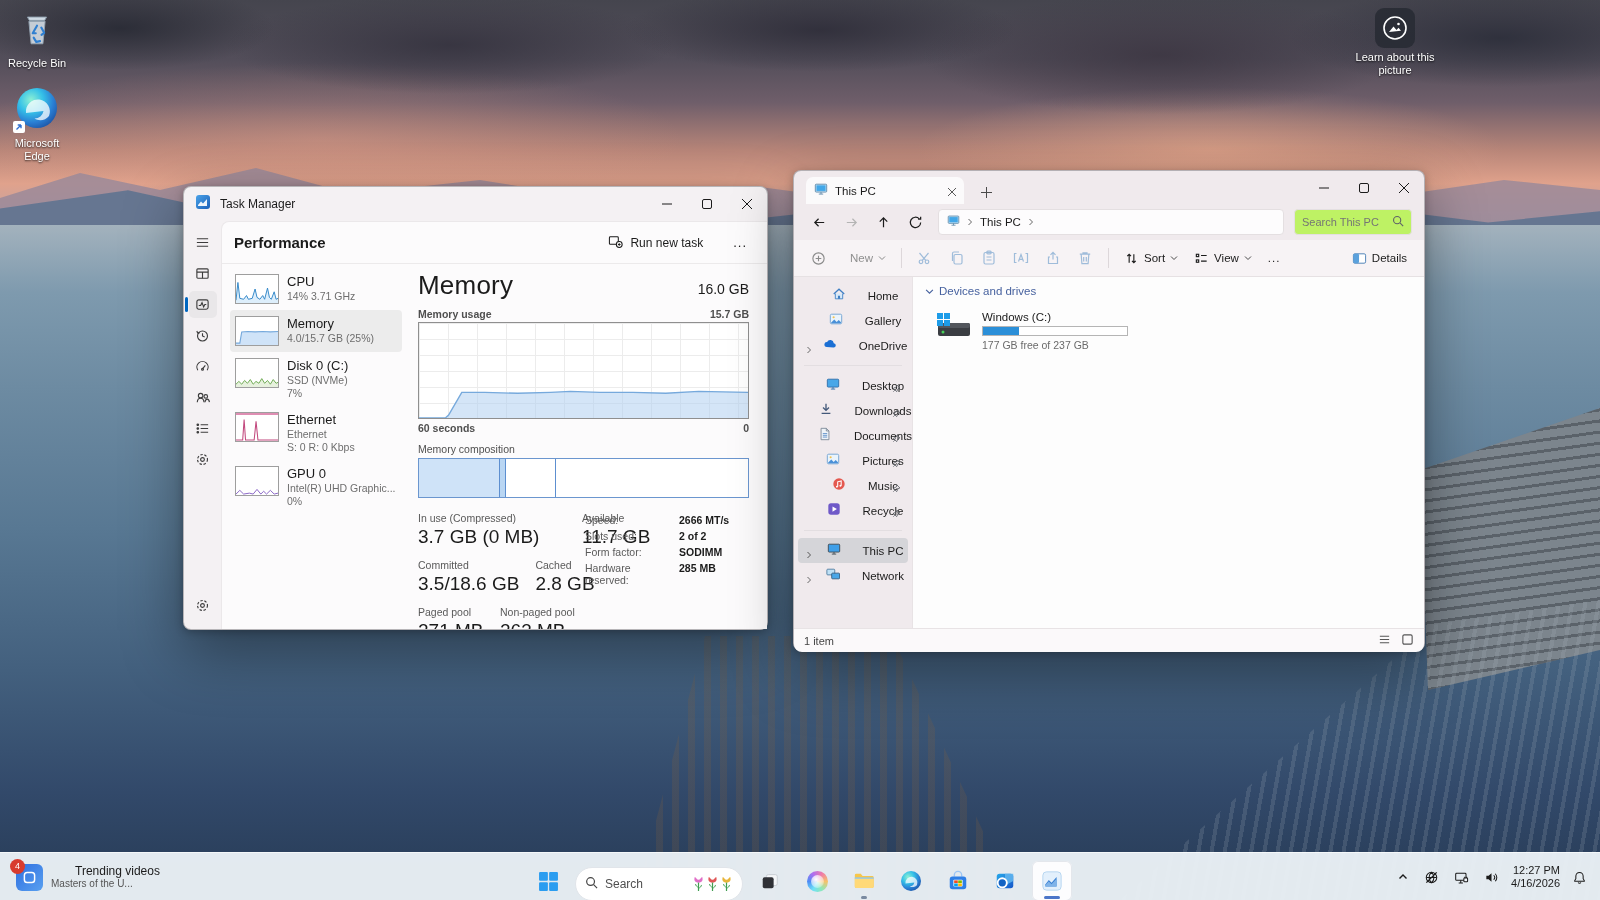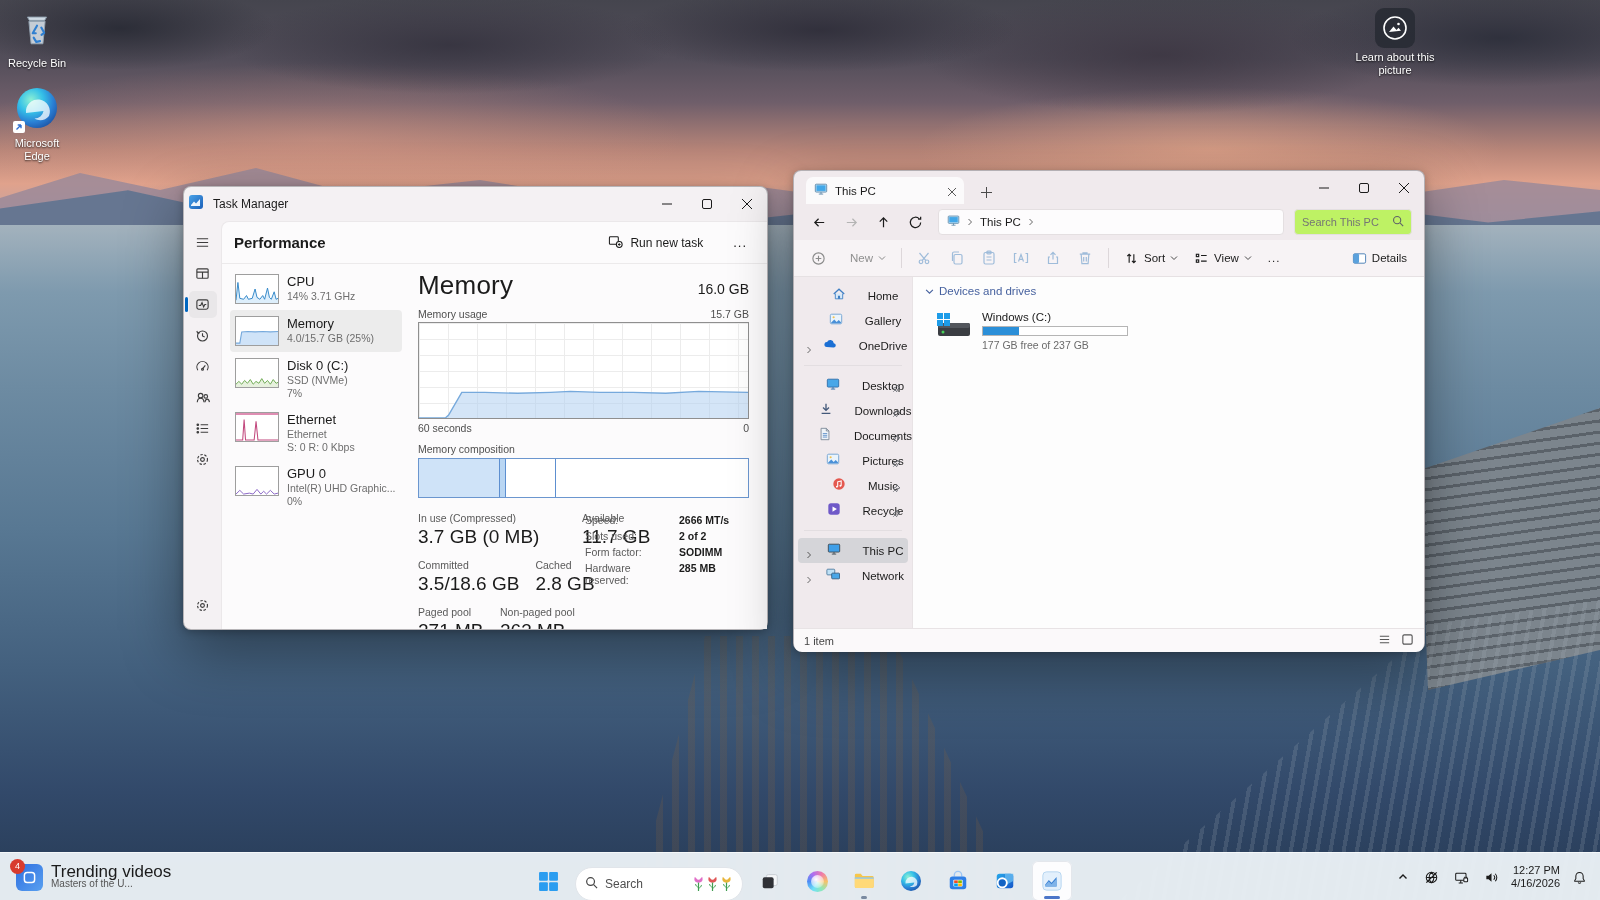--- a/index.html
+++ b/index.html
@@ -44,21 +44,21 @@
   .dicon-learn { left:1350px; top:8px; }
   .learn-tile { width:40px; height:40px; border-radius:9px; background:rgba(38,42,50,.82); display:flex; align-items:center; justify-content:center; }
 
   
   .win { position:absolute; border-radius:8px; box-shadow:0 22px 60px rgba(0,0,0,.4), 0 2px 8px rgba(0,0,0,.25); border:1px solid rgba(70,70,75,.35); }
   .capbtn { width:40px; height:33px; display:flex; align-items:center; justify-content:center; }
   .capbtn svg { display:block; }
 
   
   .tm { left:183px; top:186px; width:585px; height:444px; background:#f4f1f3; }
-  .tm-titlebar { height:34px; display:flex; align-items:center; padding-left:4px; }
+  .tm-titlebar { height:34px; display:flex; align-items:center; padding-left:11px; }
   .tm-titlebar .t { font-size:12px; margin-left:9px; flex:1; }
   .tm-caps { display:flex; }
   .tm-body { position:absolute; left:0; top:34px; right:0; bottom:0; display:flex; }
   .tm-rail { width:37px; display:flex; flex-direction:column; align-items:center; padding-top:8px; gap:4px; }
   .railbtn { position:relative; width:28px; height:27px; border-radius:5px; display:flex; align-items:center; justify-content:center; }
   .railbtn.sel { background:#e9e7e9; }
   .railbtn.sel::before { content:""; position:absolute; left:-4px; top:6px; width:3px; height:15px; border-radius:2px; background:#0067c0; }
   .railbtn.bottom { margin-top:auto; margin-bottom:10px; }
   .tm-card { flex:1; background:#fcfbfc; border-top-left-radius:8px; border:1px solid #ebe8ea; border-right:none; border-bottom:none; display:flex; flex-direction:column; }
   .tm-header { height:42px; display:flex; align-items:center; padding:0 14px 0 12px; border-bottom:1px solid #eceaeb; }
@@ -70,21 +70,21 @@
   .tm-item { display:flex; gap:8px; padding:6px 5px; border-radius:4px; align-items:flex-start; }
   .tm-item.sel { background:#ececec; }
   .thumb { width:44px; height:30px; background:#fff; border:1px solid #9e9e9e; flex:none; }
   .thumb svg { display:block; width:100%; height:100%; }
   .tm-item .nm { font-size:13px; line-height:16px; }
   .tm-item .sb { font-size:10.5px; line-height:13px; color:#6e6e6e; }
   .tm-panel { flex:1; margin-left:2px; padding:6px 18px 0 14px; }
   .mem-toprow { display:flex; align-items:baseline; }
   .mem-toprow .h1 { font-size:26px; font-weight:400; letter-spacing:.2px; flex:1; }
   .mem-toprow .tot { font-size:14px; }
-  .axisrow { display:flex; font-size:10.5px; color:#4f4f4f; margin-top:7px; }
+  .axisrow { display:flex; font-size:10.5px; color:#4f4f4f; margin-top:7px;font-weight:bold; }
   .axisrow .r { margin-left:auto; }
   .graph { position:relative; height:97px; margin-top:2px; border:1px solid #8f8f8f; background:#fff;
     background-image:repeating-linear-gradient(to right,#ececec 0 1px,rgba(0,0,0,0) 1px 29px),
                      repeating-linear-gradient(to bottom,#ececec 0 1px,rgba(0,0,0,0) 1px 16px); }
   .graph svg { position:absolute; inset:0; width:100%; height:100%; }
   .comp-label { font-size:10.5px; color:#4f4f4f; margin-top:9px; }
   .compbar { height:40px; margin-top:3px; border:1px solid #6b96cf; background:#fff; display:flex; }
   .compbar .seg { height:100%; }
   .seg-inuse { background:#cfe3f8; border-right:1px solid #5d8fd0; }
   .seg-modified { background:#b9d6f3; border-right:1px solid #5d8fd0; }
@@ -136,21 +136,21 @@
   .drive-meta .df { font-size:10.5px; color:#6b6b6b; margin-top:3px; }
   .fx-status { height:24px; background:#fbf9fa; border-top:1px solid #e8e3e5; display:flex; align-items:center; padding:0 10px; border-radius:0 0 8px 8px; }
   .fx-status .st { font-size:11px; color:#444; }
   .fx-status .viewtoggles { margin-left:auto; display:flex; gap:10px; }
 
   
   .taskbar { position:absolute; left:0; bottom:0; width:1600px; height:48px; background:rgba(237,243,248,.95); border-top:1px solid rgba(255,255,255,.6); }
   .tb-left { position:absolute; left:10px; top:0; height:48px; display:flex; align-items:center; gap:8px; padding:0 6px; }
   .widget-ic { position:relative; width:27px; height:27px; border-radius:6px; background:linear-gradient(135deg,#2f6fe0,#59a0f0); display:flex; align-items:center; justify-content:center; }
   .widget-badge { position:absolute; left:-6px; top:-5px; min-width:15px; height:15px; border-radius:8px; background:#d83b2e; color:#fff; font-size:9px; display:flex; align-items:center; justify-content:center; padding:0 3px; }
-  .widget-txt .w1 { font-size:17px; line-height:13px; }
+  .widget-txt .w1 { font-size:12px; line-height:13px;margin-left:24px; }
   .widget-txt .w2 { font-size:10px; line-height:12px; color:#555; }
   .tb-center { position:absolute; left:50%; top:0; transform:translateX(-50%); height:48px; display:flex; align-items:flex-end; gap:7px; }
   .tbicon { position:relative; width:40px; height:40px; border-radius:6px; display:flex; align-items:center; justify-content:center; }
   .tbicon.active { background:#fdfdfe; box-shadow:0 0 0 1px #e4e7ec inset; }
   .tbicon.active::after { content:""; position:absolute; bottom:2px; left:50%; transform:translateX(-50%); width:16px; height:3px; border-radius:2px; background:#4c76c9; }
   .tbicon.running::after { content:""; position:absolute; bottom:2px; left:50%; transform:translateX(-50%); width:6px; height:3px; border-radius:2px; background:#7a8aa0; }
   .tb-search { height:34px; width:168px; background:#fff; border:1px solid #e1e5ea; border-radius:17px; display:flex; align-items:center; padding:0 9px; gap:7px; }
   .tb-search .ph { font-size:12px; color:#4f4f4f; flex:1; }
   .tulips { display:flex; gap:1px; }
   .tb-right { position:absolute; right:6px; top:0; height:48px; display:flex; align-items:center; gap:9px; padding-right:4px; }

